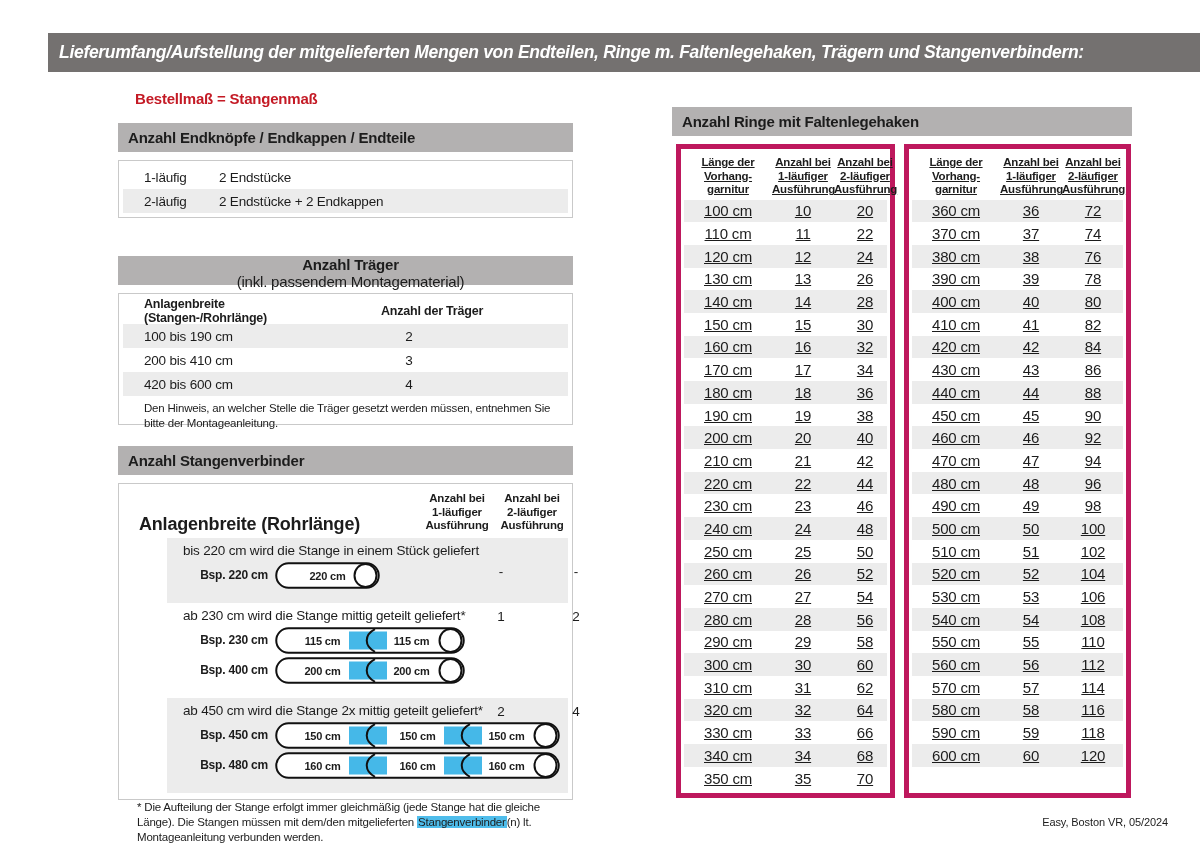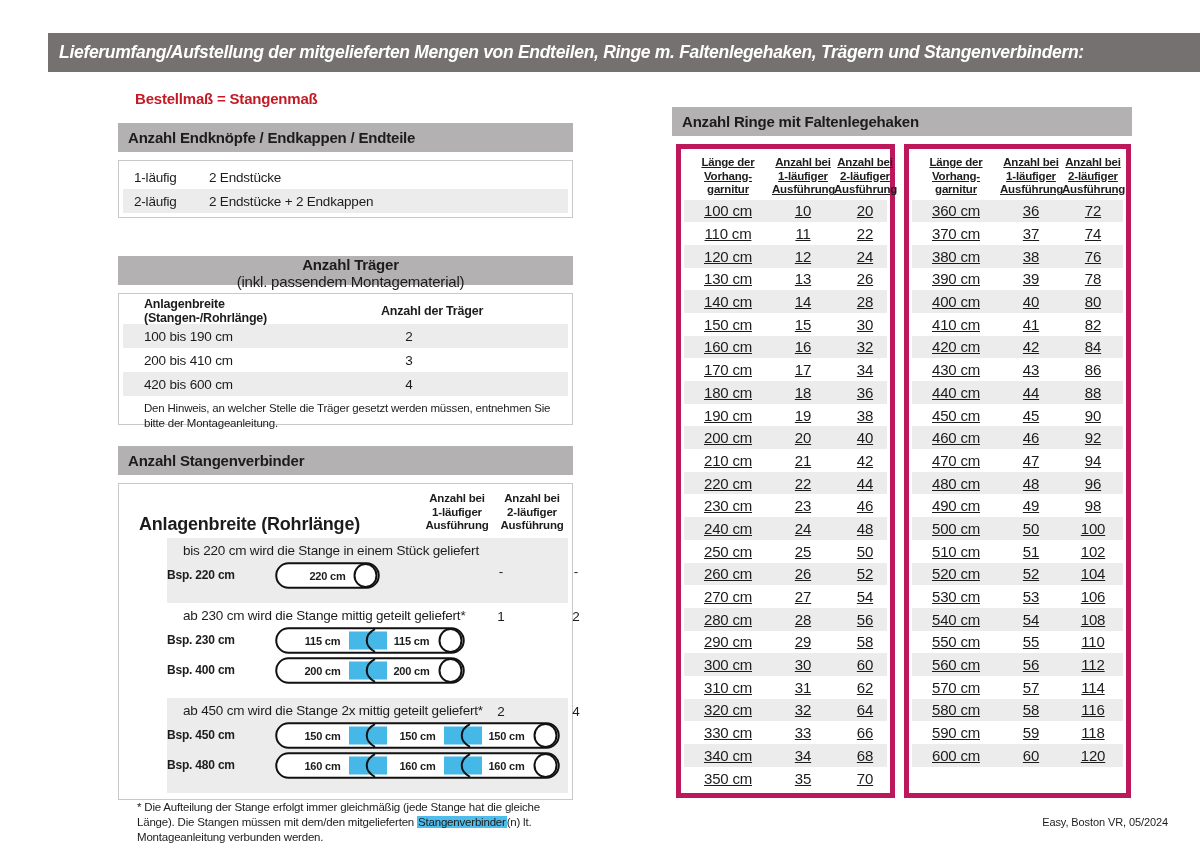--- a/index.html
+++ b/index.html
@@ -22,42 +22,42 @@
   #sh-verbinder{left:118px;top:446px;width:455px;}
   #sh-ringe{left:672px;top:107px;width:460px;}
   
   .box{position:absolute;background:#fff;border:1px solid #c9c9c9;box-sizing:border-box;padding:4px;}
   #box-endteile{left:118px;top:160px;width:455px;height:58px;}
   #box-traeger{left:118px;top:293px;width:455px;height:132px;}
   #box-verbinder{left:118px;top:483px;width:455px;height:317px;}
   
   .t1-row{height:24px;display:flex;align-items:center;font-size:13.5px;}
   .t1-row.alt{background:#ececec;}
-  .t1-label{margin-left:11px;width:75px;flex:none;}
+  .t1-label{margin-left:21px;width:75px;flex:none;}
   
   .t2-head{display:flex;align-items:center;height:26px;font-weight:bold;font-size:12.5px;gap:23px;}
   .t2-row{display:flex;align-items:center;height:24px;font-size:13.5px;}
   .t2-row.alt{background:#ececec;}
   .t2-c1{margin-left:21px;width:205px;flex:none;}
   .t2-c2{width:120px;text-align:center;flex:none;}
   .t2-note{margin:5px 0 0 21px;font-size:11.5px;line-height:15px;width:420px;}
   
   .vb-head{position:relative;height:50px;}
   .vb-c1{position:absolute;left:16px;bottom:3px;font-weight:bold;font-size:18px;}
   .vb-ch{position:absolute;top:4px;width:76px;text-align:center;font-weight:bold;
          font-size:11.5px;line-height:13.5px;white-space:pre-line;}
   .vb-c2{left:296px;} .vb-c3{left:371px;}
   .vb-row{position:relative;padding:3px 0 13px 0;margin-left:44px;}
   .vb-row.alt{background:#ececec;}
   .vb-text{margin-left:16px;font-size:13.5px;height:19px;display:flex;align-items:center;}
   .vb-n{position:absolute;width:76px;text-align:center;font-size:13.5px;}
   .vb-n.n1{left:296px;} .vb-n.n2{left:371px;}
   .vb-n.topline{top:6px;} .vb-n.mid{top:50%;transform:translateY(-50%);}
   .ex-line{display:flex;align-items:center;height:30px;}
-  .ex-label{width:101px;font-weight:bold;font-size:12px;flex:none;}
+  .ex-label{width:101px;text-align:right;font-weight:bold;font-size:12px;flex:none;}
   .ex-line svg{margin-left:7px;flex:none;display:block;}
   .vb-foot{margin:7px 0 0 14px;font-size:11.5px;line-height:15px;width:428px;}
   .vb-foot .hl{padding:0 1px;}
   
   .ring-box{position:absolute;top:144px;height:654px;border:5px solid #be185d;
             box-sizing:border-box;background:#fff;padding:3px 3px 0 3px;text-decoration:underline;}
   #ring-left{left:676px;width:219px;}
   #ring-right{left:904px;width:227px;}
   .ring-head{display:flex;margin:4px 0 3px 0;}
   .ring-hcell{font-weight:bold;font-size:11.5px;line-height:13.5px;text-align:center;

